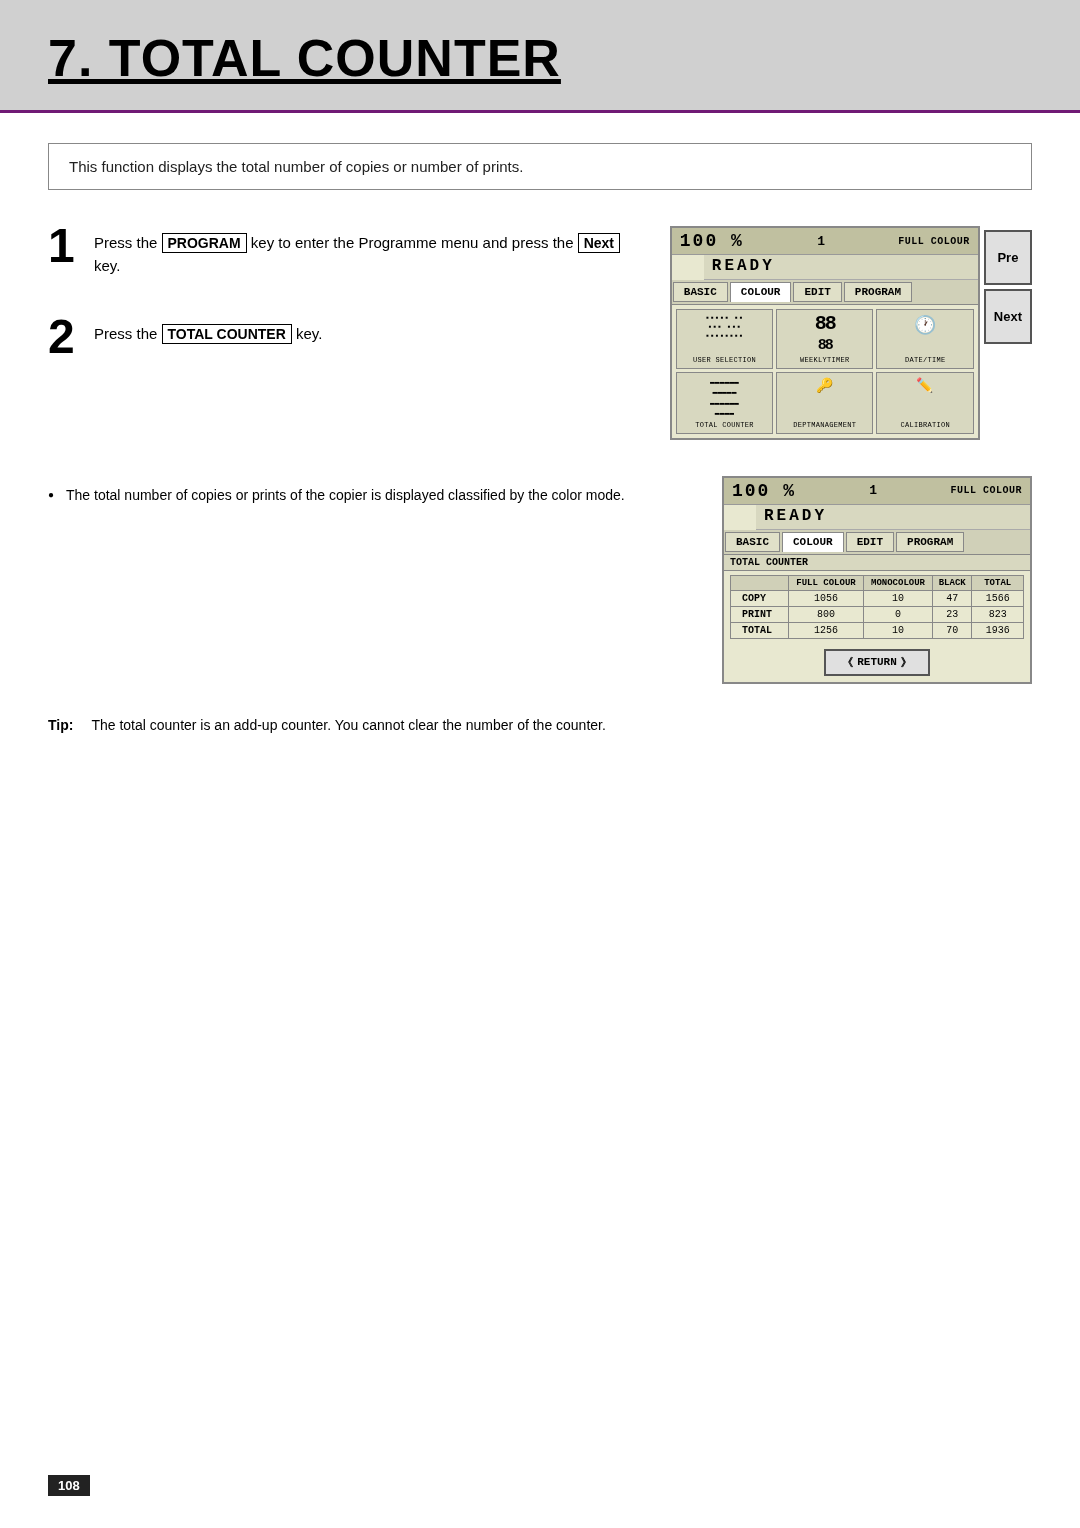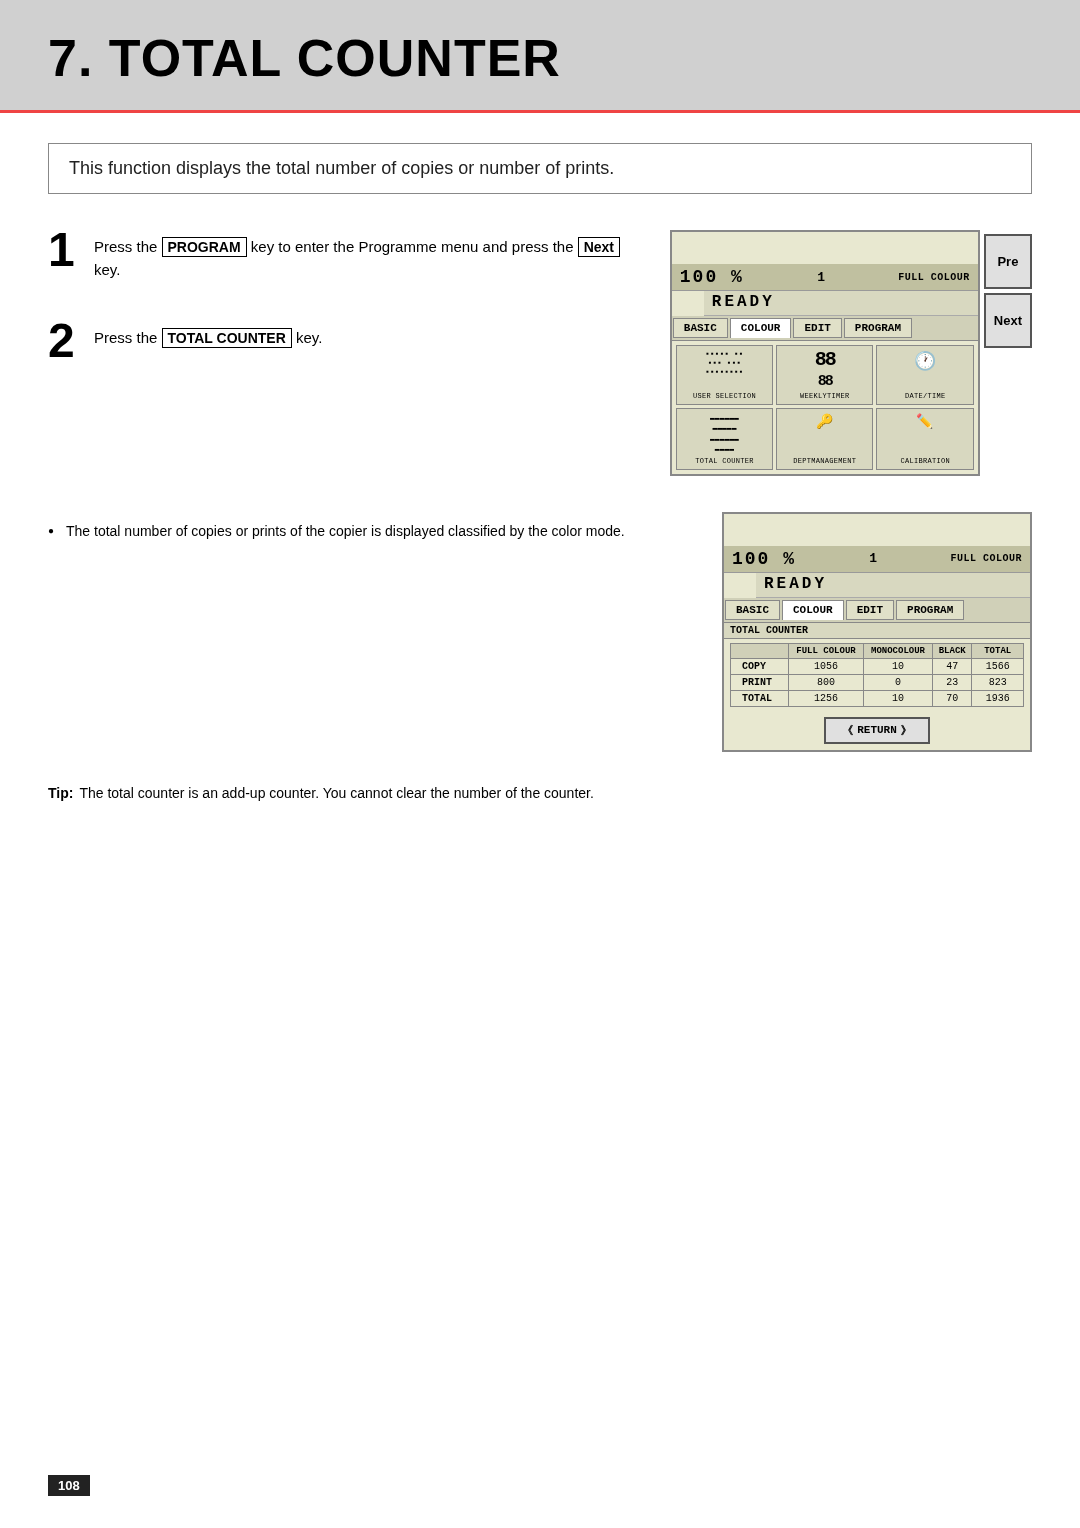--- a/index.html
+++ b/index.html
@@ -9,41 +9,42 @@
       background: #ffffff;
       font-family: Arial, sans-serif;
       color: #000;
       position: relative;
     }
 
     
     .page-header {
       background: #d0d0d0;
       padding: 28px 48px 22px 48px;
-      border-bottom: 3px solid #ef4444;
+      border-bottom: 3px solid #701a75;
       margin-bottom: 30px;
+      text-decoration: underline;
     }
     .page-title {
       font-size: 52px;
       font-weight: bold;
       letter-spacing: 1px;
       color: #000;
     }
 
     
     .content {
       padding: 0 48px;
     }
 
     
     .info-box {
       border: 1px solid #888;
       padding: 14px 20px;
       margin-bottom: 36px;
-      font-size: 18px;
+      font-size: 15px;
       color: #222;
     }
 
     
     .steps-area {
       display: flex;
       gap: 40px;
       margin-bottom: 36px;
     }
 
@@ -93,21 +94,20 @@
 
     .lcd-top-bar {
       background: #c0c0a0;
       display: flex;
       justify-content: space-between;
       align-items: center;
       padding: 3px 8px;
       border-bottom: 1px solid #999;
       font-size: 13px;
       font-weight: bold;
-      margin-top: 32px;
     }
 
     .lcd-top-left {
       font-size: 18px;
       font-weight: bold;
       letter-spacing: 2px;
     }
 
     .lcd-top-center {
       font-size: 13px;
@@ -276,21 +276,21 @@
       align-items: center;
       gap: 4px;
     }
 
     
     .tip-section {
       margin-top: 10px;
       font-size: 14px;
       line-height: 1.6;
       display: flex;
-      gap: 6px;
+      gap: 18px;
     }
 
     .tip-label {
       font-weight: bold;
       white-space: nowrap;
     }
 
     
     .page-number {
       position: absolute;

